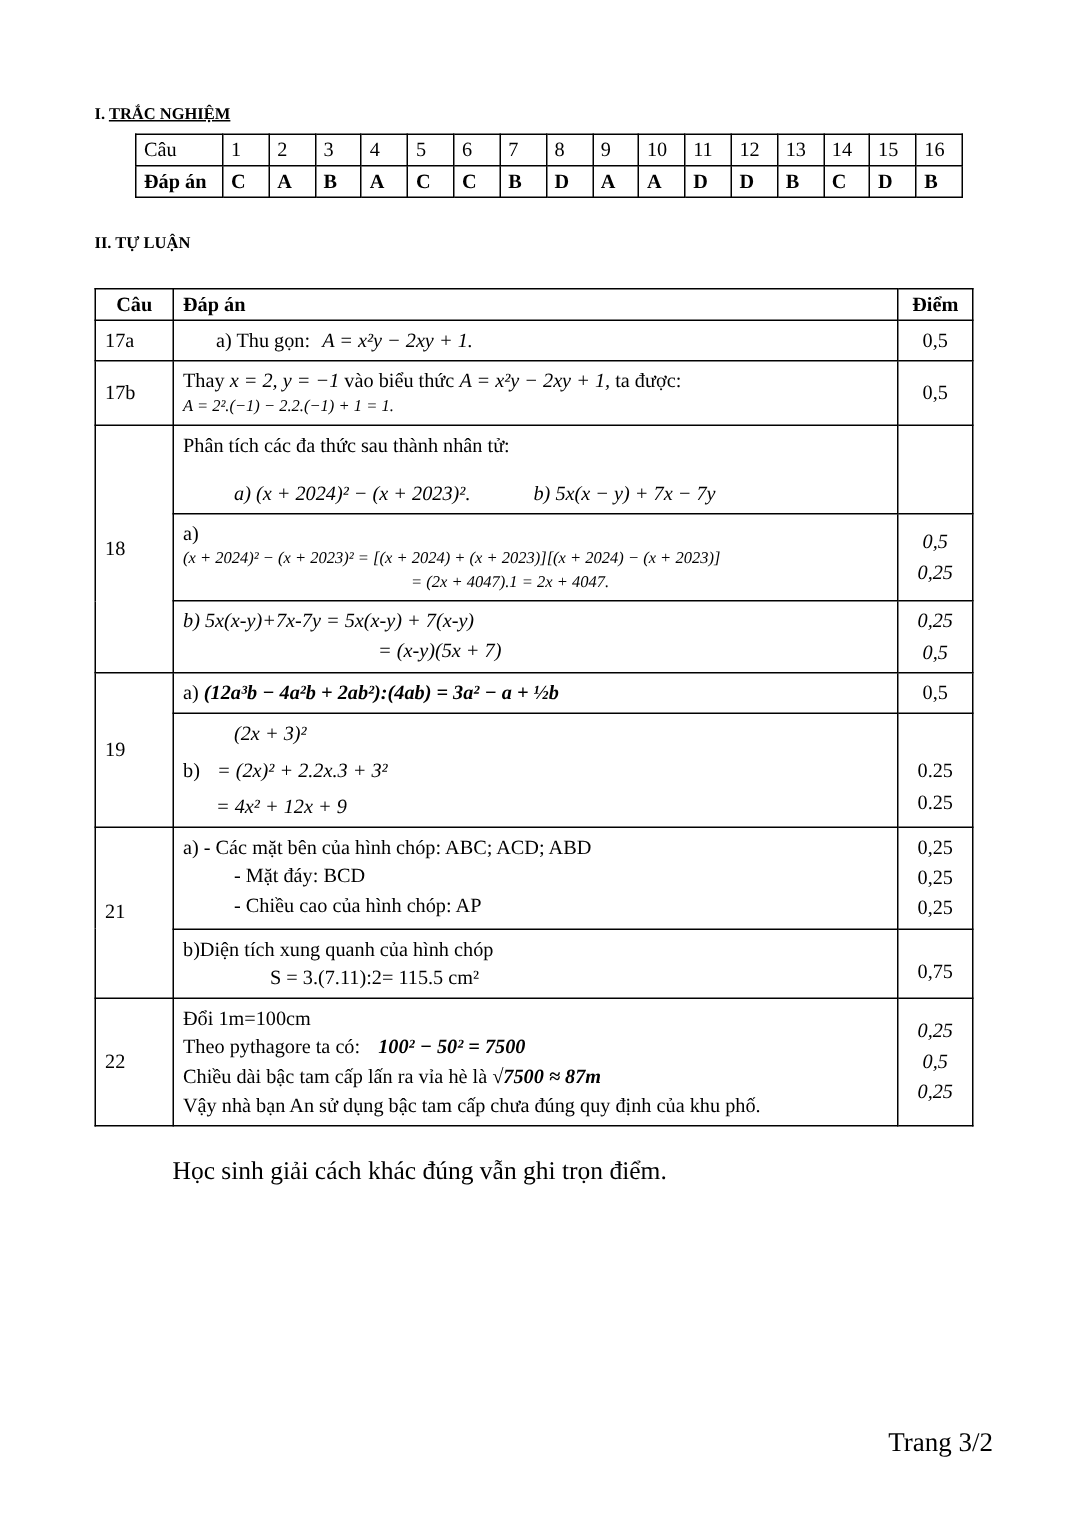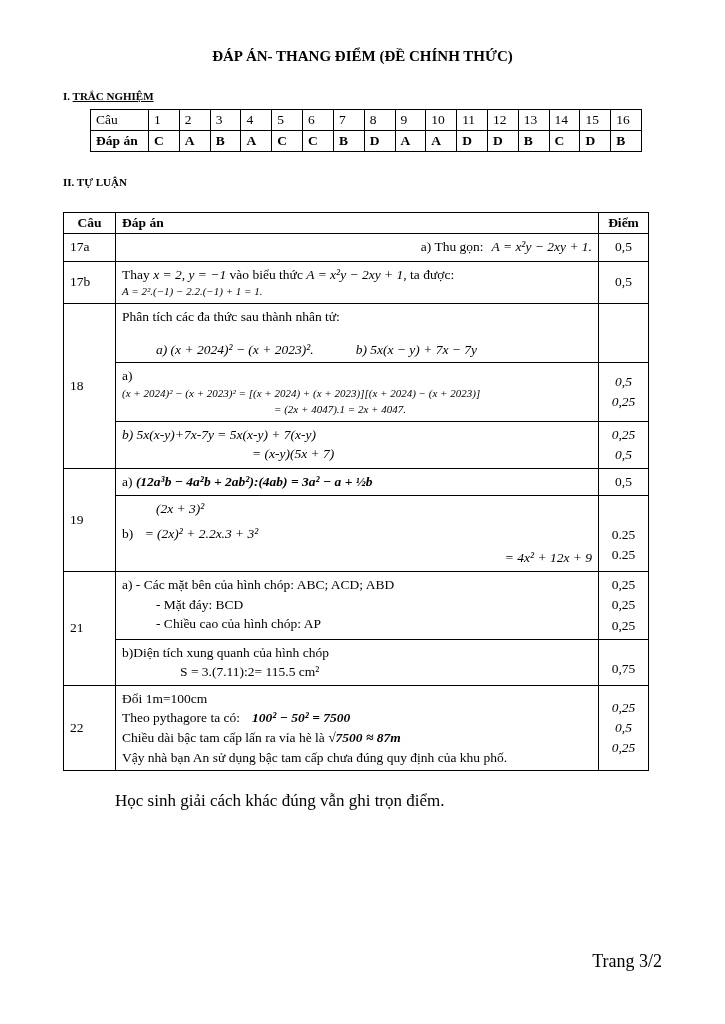--- a/index.html
+++ b/index.html
@@ -38,42 +38,41 @@
   .essay th.h-diem { text-align:center; }
   .essay td { vertical-align:top; padding:3px 6px; }
   .essay td.cau { text-align:left; vertical-align:middle; }
   .essay td.diem { text-align:center; vertical-align:middle; line-height:1.5; }
   .essay td.diem.vb { vertical-align:bottom; padding-bottom:6px; }
   .line { line-height:1.45; }
   .it { font-style:italic; }
   .math { font-style:italic; }
   .bmath { font-weight:bold; font-style:italic; }
   .sm { font-size:11px; }
-  .ind1 { padding-left:22px;text-align:right; }
+  .ind1 { padding-left:22px; }
   .ind2 { padding-left:34px; }
   .ind-eq { padding-left:152px; }
   .ind-eqb { padding-left:130px; }
   .ind-s { padding-left:58px; }
   .mt6 { margin-top:5px; }
   .mt12 { margin-top:13px; }
   .pb10 { padding-bottom:12px; }
   .probgap { margin-left:42px; }
   .ml8 { margin-left:8px; }
   .ml12 { margin-left:12px; }
 
   .footer-note { margin:20px 0 0 52px; font-size:17px; }
   .page-number { position:absolute; right:63px; bottom:52px; font-size:18px; }
 </style>
 </head>
 <body>
 
 <div class="page">
 
   <div class="titles">
-    <div>ĐÁP ÁN- THANG ĐIỂM (ĐỀ CHÍNH THỨC)</div>
   </div>
 
   <div class="sec-heading"><span>I.</span> <span class="u">TRẮC NGHIỆM</span></div>
 
   <table class="mcq">
     <tbody>
       <tr>
         <td class="lab">Câu</td>
         <td>1</td>
         <td>2</td>

